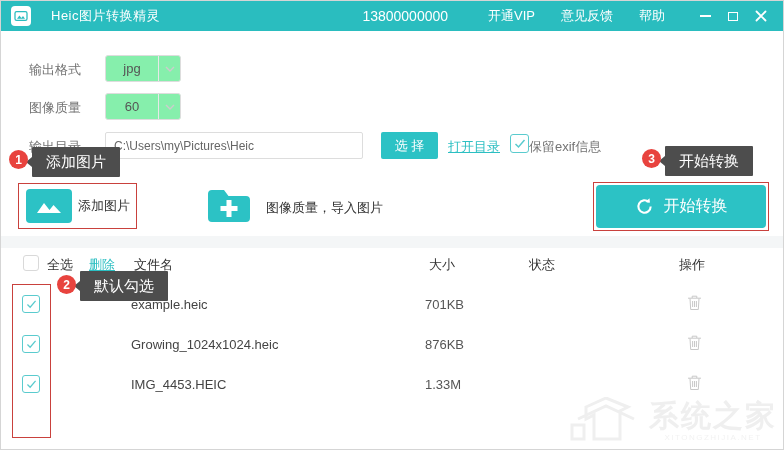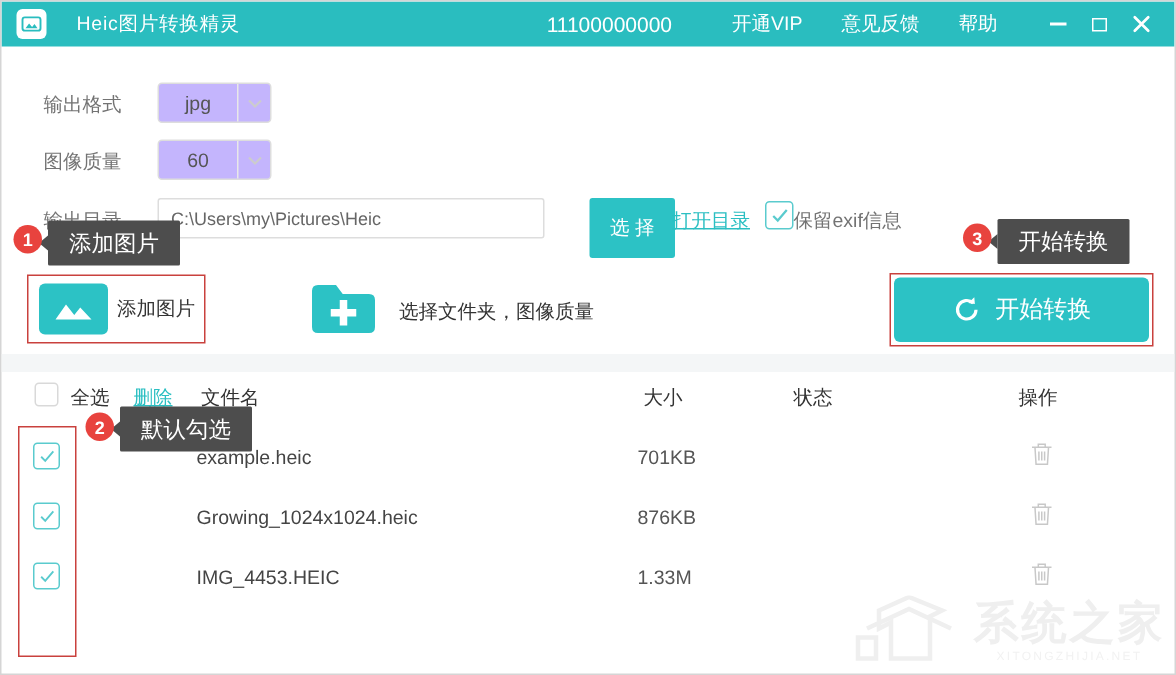--- a/index.html
+++ b/index.html
@@ -14,25 +14,25 @@
   .tb-right { margin-left:auto; display:flex; align-items:center; }
   .tb-phone { font-size:14px; margin-right:40px; }
   .tb-menu { font-size:13px; margin-right:26px; cursor:pointer; }
   .win-btn { width:28px; height:30px; display:flex; align-items:center; justify-content:center; cursor:pointer; }
   .win-btn:last-child { margin-right:8px; }
   .glyph-min { width:11px; height:2px; background:#fff; }
   .glyph-max { width:10px; height:9px; border:1.5px solid #fff; }
 
   
   .lbl { position:absolute; font-size:13px; color:#737373; }
-  .selectbox { position:absolute; width:76px; height:27px; border:1px solid #ddd; border-radius:3px; background:#c4b5fd; display:flex; align-items:center; cursor:pointer; }
+  .selectbox { position:absolute; width:76px; height:27px; border:1px solid #ddd; border-radius:3px; background:#86efac; display:flex; align-items:center; cursor:pointer; }
   .selectbox .val { flex:1; text-align:center; font-size:13px; color:#555; }
   .selectbox .arrow { width:22px; height:100%; border-left:1px solid #e8e8e8; display:flex; align-items:center; justify-content:center; }
   .txtinput { position:absolute; width:258px; height:27px; border:1px solid #ddd; border-radius:2px; font-size:12px; color:#666; padding:0 8px; font-family:"Liberation Sans",sans-serif; }
-  .btn-teal-sm { position:absolute; width:57px; height:40px; background:#2CC2C5; color:#fff; font-size:13px; border:none; border-radius:2px; cursor:pointer;margin-left:12px; }
+  .btn-teal-sm { position:absolute; width:57px; height:27px; background:#2CC2C5; color:#fff; font-size:13px; border:none; border-radius:2px; cursor:pointer; }
   .link { position:absolute; font-size:13px; color:#2BBFC2; text-decoration:underline; cursor:pointer; }
   .cbx { position:absolute; background:#fff; border-radius:3px; display:flex; align-items:center; justify-content:center; }
   .cbx.teal { border:1px solid #5ACBCE; }
   .cbx.gray { border:1px solid #d9d9d9; }
 
   
   .co-circle { position:absolute; width:19px; height:19px; border-radius:50%; background:#E8433E; color:#fff; font-size:12px; font-weight:bold; display:flex; align-items:center; justify-content:center; z-index:30; }
   .co-tip { position:absolute; height:30px; background:#4D4D4D; color:#fff; font-size:15px; display:flex; align-items:center; padding:0 14px; z-index:29; border-radius:1px; }
   .co-tip::before { content:""; position:absolute; left:-6px; top:10px; border-top:5px solid transparent; border-bottom:5px solid transparent; border-right:6px solid #4D4D4D; }
 
@@ -67,21 +67,21 @@
 
   <div class="titlebar">
     <span class="app-icon">
       <svg width="16" height="16" viewBox="0 0 20 20">
           <rect x="2.5" y="4.5" width="15" height="11" rx="2" fill="none" stroke="#2ABDBF" stroke-width="1.6"></rect>
           <path d="M5 13.5l3-4 2.5 3 2-2.5 2.5 3.5z" fill="#2ABDBF"></path>
         </svg>
     </span>
     <span class="app-title">Heic图片转换精灵</span>
     <div class="tb-right">
-      <span class="tb-phone">11100000000</span>
+      <span class="tb-phone">13800000000</span>
       <span class="tb-menu">开通VIP</span>
       <span class="tb-menu">意见反馈</span>
       <span class="tb-menu">帮助</span>
       <span class="win-btn">
           <i class="glyph-min"></i>
         </span>
       <span class="win-btn">
           <i class="glyph-max"></i>
         </span>
       <span class="win-btn">
@@ -138,21 +138,21 @@
     <span class="txt">添加图片</span>
   </div>
 
   <div class="folder-btn">
     <svg width="48" height="42" viewBox="0 0 48 42">
       <path d="M3 9q0-4 4-4h12l4.5 6H41q4 0 4 4v18q0 4-4 4H7q-4 0-4-4z" fill="#2CC2C5"></path>
       <rect x="21.5" y="15" width="5" height="17" fill="#fff"></rect>
       <rect x="15.5" y="21" width="17" height="5" fill="#fff"></rect>
     </svg>
   </div>
-  <span class="import-lbl">选择文件夹，图像质量</span>
+  <span class="import-lbl">图像质量，导入图片</span>
 
   <div class="start-wrap">
     <button class="start-btn">
       <svg width="19" height="19" viewBox="0 0 20 20">
         <path d="M16.5 10a6.5 6.5 0 1 1-2-4.7" fill="none" stroke="#fff" stroke-width="2.2"></path>
         <path d="M15.3 1.2l.4 4.8-4.7-.7z" fill="#fff"></path>
       </svg>
       <span>开始转换</span>
     </button>
   </div>

